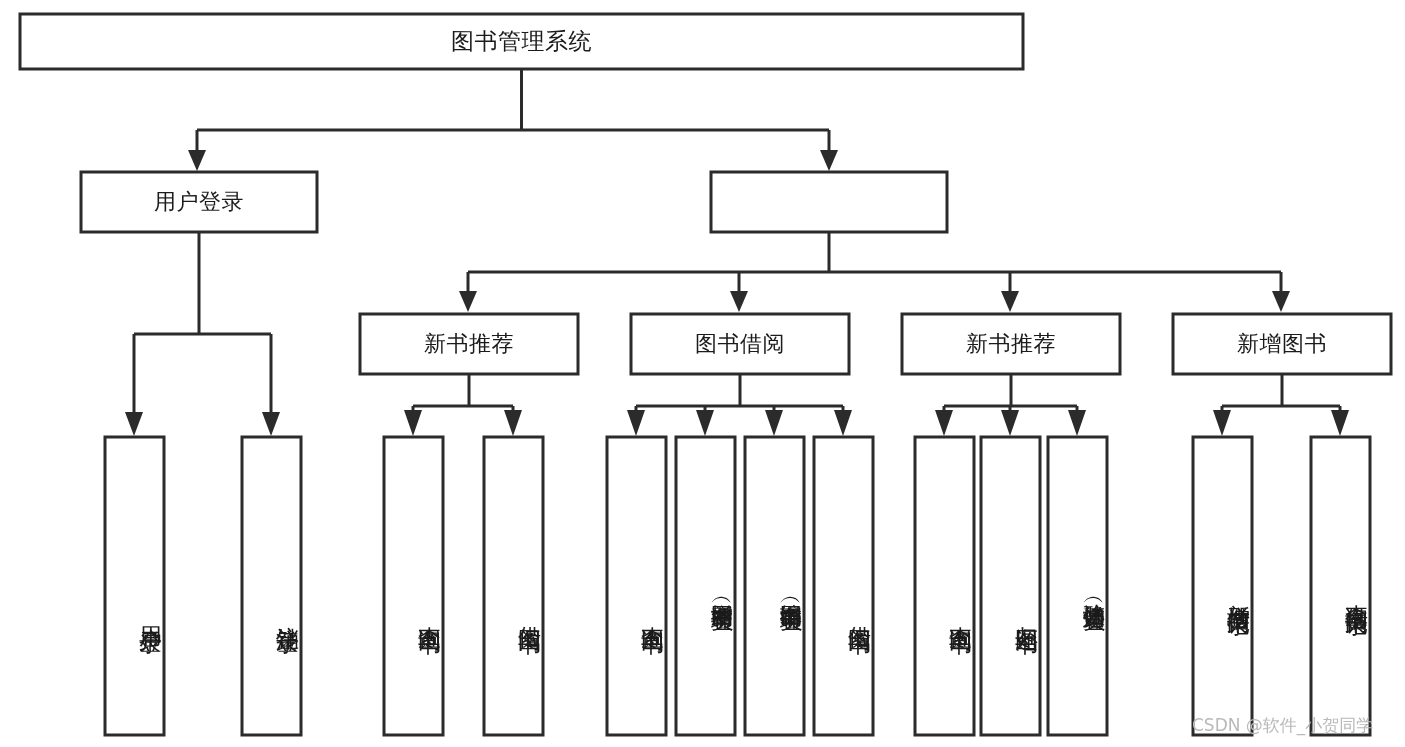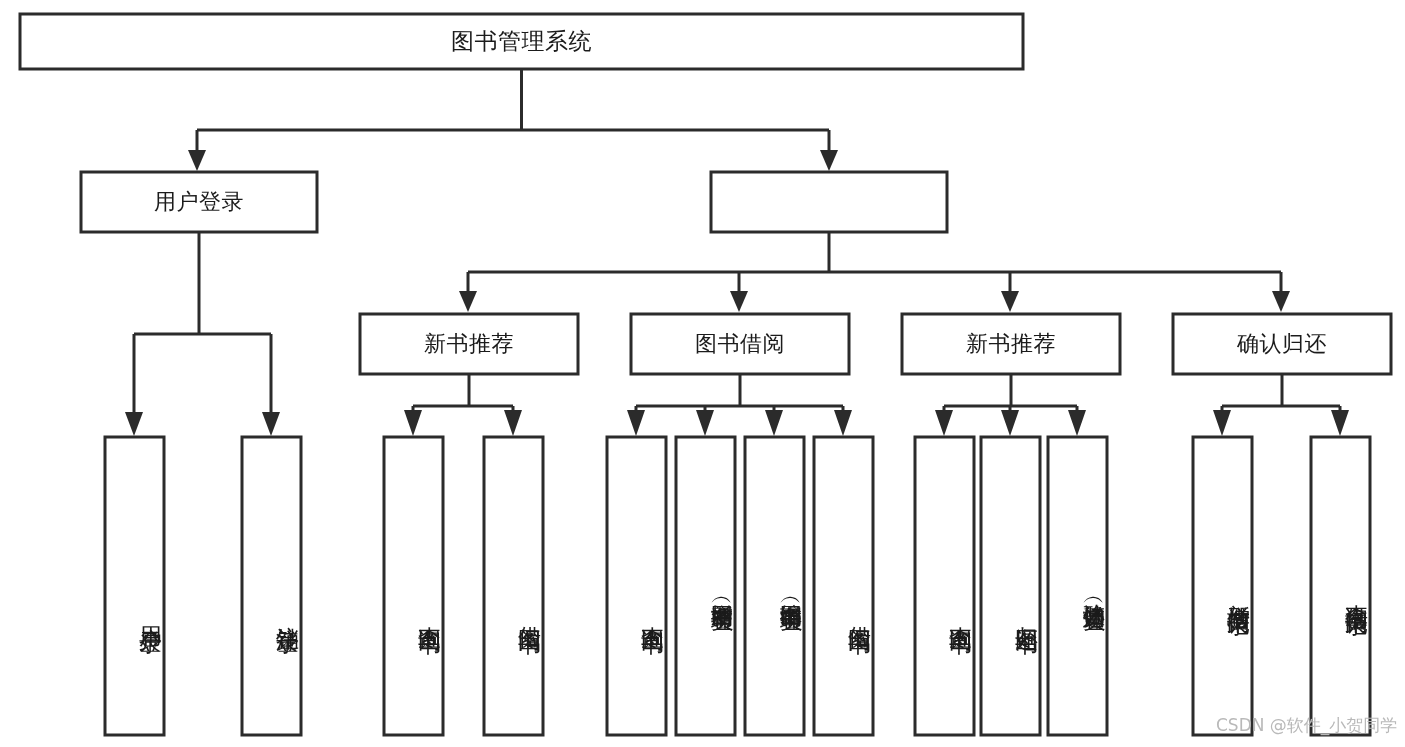--- a/index.html
+++ b/index.html
@@ -78,21 +78,20 @@
   }
   .watermark {
     position: absolute;
     left: 1192px;
     top: 714px;
     font-size: 17px;
     color: #b9b9b9;
     font-family: "DejaVu Sans", "Liberation Sans", sans-serif;
     white-space: nowrap;
     user-select: none;
-    padding-left: 24px;
   }
 </style>
 </head>
 <body>
 
 <div id="diagram-root">
 
   <svg id="flow-svg" viewBox="0 0 1405 747">
 
     <rect class="node-box" x="20" y="14" width="1003" height="55"></rect>
@@ -186,21 +185,21 @@
 
   </svg>
 
   <div class="node-label label-h label-root" style="left:20px; top:14px; width:1003px; height:55px;">图书管理系统</div>
 
   <div class="node-label label-h" style="left:81px; top:172px; width:236px; height:60px;">用户登录</div>
 
   <div class="node-label label-h" style="left:360px; top:314px; width:218px; height:60px;">新书推荐</div>
   <div class="node-label label-h" style="left:631px; top:314px; width:218px; height:60px;border-radius:22px;">图书借阅</div>
   <div class="node-label label-h" style="left:902px; top:314px; width:218px; height:60px;">新书推荐</div>
-  <div class="node-label label-h" style="left:1173px; top:314px; width:218px; height:60px;">确认归还</div>
+  <div class="node-label label-h" style="left:1173px; top:314px; width:218px; height:60px;">新增图书</div>
 
   <div class="node-label label-v" style="left:105px; top:490px; width:59px; height:240px;">用户登录</div>
   <div class="node-label label-v" style="left:242px; top:490px; width:59px; height:240px;">注销登录</div>
 
   <div class="node-label label-v" style="left:384px; top:490px; width:59px; height:240px;">查询图书</div>
   <div class="node-label label-v" style="left:484px; top:490px; width:59px; height:240px;">借阅图书</div>
 
   <div class="node-label label-v" style="left:607px; top:490px; width:59px; height:240px;">查询图书</div>
   <div class="node-label label-v narrow" style="left:676px; top:443px; width:59px; height:290px;">新增图书（管理员）</div>
   <div class="node-label label-v narrow" style="left:745px; top:443px; width:59px; height:290px;">编辑图书（管理员）</div>

